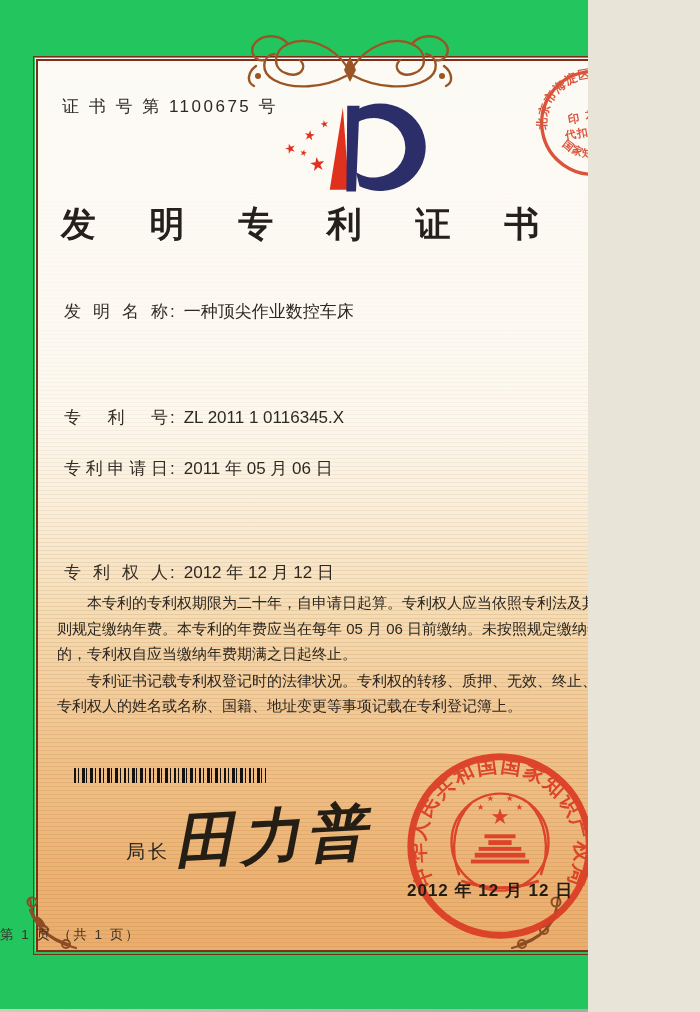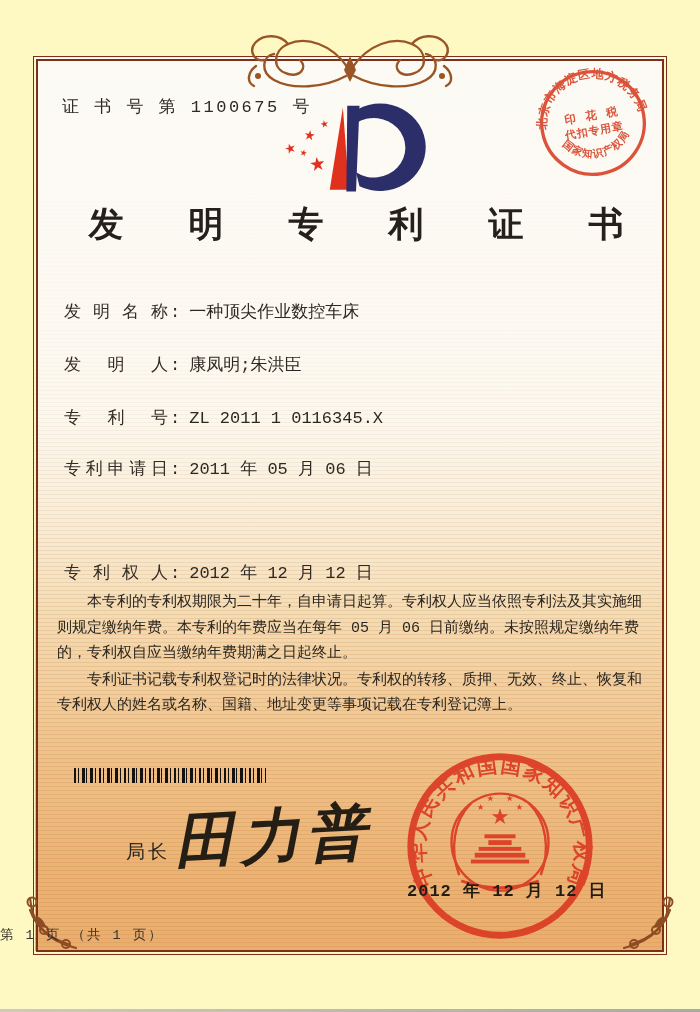--- a/index.html
+++ b/index.html
@@ -1,17 +1,17 @@
 <!DOCTYPE html>
 <html><head>
 <meta charset="utf-8">
 <style>
   html,body{margin:0;padding:0;background:#e8e4d8;}
-  .page{position:relative;width:700px;height:1012px;background:#fef9c3;overflow:hidden;
-        font-family:Liberation Mono, monospace;color:#2e2822;}
+  .page{position:relative;width:588px;height:1012px;background:#22c55e;overflow:hidden;
+        font-family:Liberation Sans, sans-serif;color:#2e2822;}
   .page::after{content:"";position:absolute;left:0;right:0;bottom:0;height:3px;
         background:linear-gradient(90deg,#cfcabb,#a8aaa6);}
   
   .inner-bg{position:absolute;left:35px;top:58px;width:628px;height:893px;
     background:
       linear-gradient(180deg, rgba(252,250,244,1) 0%, rgba(252,250,244,.85) 30%, rgba(252,250,244,0) 62%),
       repeating-linear-gradient(0deg, rgba(186,102,38,.16) 0 1px, rgba(0,0,0,0) 1px 4px),
       linear-gradient(180deg, #fbf8ef 0%, #f9f4e6 40%, #f3ddb6 62%, #eec28b 78%, #eab273 92%, #e9ae6e 100%);}
   
   .frame{position:absolute;left:33px;top:56px;width:632px;height:897px;
@@ -133,23 +133,20 @@
       <polygon points="102,10 116,10 112,108 101,108"></polygon>
       <path d="M114 14 A52 50 0 1 1 116 102 L112 86 A36 34 0 1 0 112 30 Z"></path>
     </g>
   </svg>
 
   <div class="title">发 明 专 利 证 书</div>
 
   <div class="row r0">
     <span class="f-label">发明名称</span><span class="f-sep">:</span><span>一种顶尖作业数控车床</span>
   </div>
-  <div class="row r1">
-    <span class="f-label">发明人</span><span class="f-sep">:</span><span>康凤明;朱洪臣</span>
-  </div>
   <div class="row r2">
     <span class="f-label">专利号</span><span class="f-sep">:</span><span>ZL 2011 1 0116345.X</span>
   </div>
   <div class="row r3">
     <span class="f-label">专利申请日</span><span class="f-sep">:</span><span>2011 年 05 月 06 日</span>
   </div>
   <div class="row r5">
     <span class="f-label">专利权人</span><span class="f-sep">:</span><span>2012 年 12 月 12 日</span>
   </div>
 

